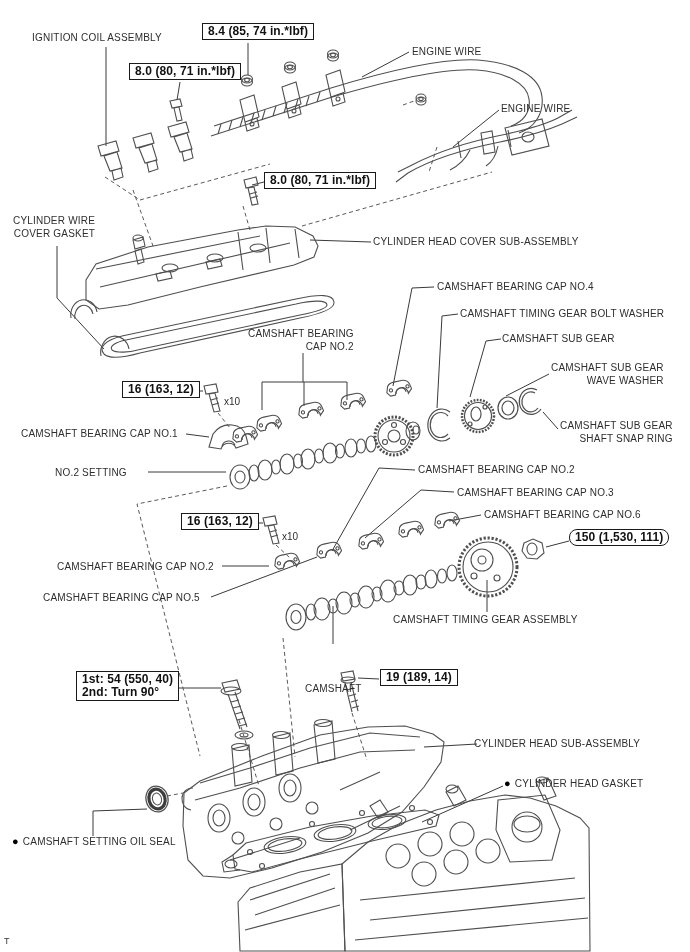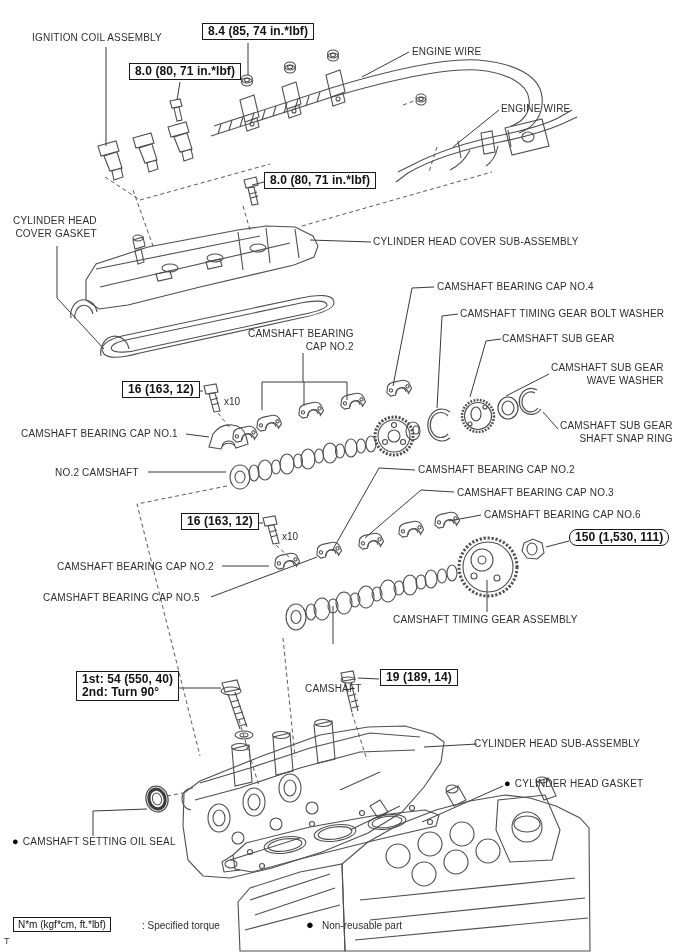--- a/index.html
+++ b/index.html
@@ -353,21 +353,21 @@
       <div class="part-label" style="left: 32px; top: 31px;">
         <div>IGNITION COIL ASSEMBLY</div>
       </div>
       <div class="part-label" style="left: 412px; top: 45px;">
         <div>ENGINE WIRE</div>
       </div>
       <div class="part-label" style="left: 501px; top: 102px;">
         <div>ENGINE WIRE</div>
       </div>
       <div class="part-label" style="left: 13px; top: 214px;">
-        <div>CYLINDER HEAD</div>
+        <div>CYLINDER WIRE</div>
         <div>COVER GASKET</div>
       </div>
       <div class="part-label" style="left: 373px; top: 235px;">
         <div>CYLINDER HEAD COVER SUB-ASSEMBLY</div>
       </div>
       <div class="part-label" style="left: 437px; top: 280px;">
         <div>CAMSHAFT BEARING CAP NO.4</div>
       </div>
       <div class="part-label" style="left: 460px; top: 307px;">
         <div>CAMSHAFT TIMING GEAR BOLT WASHER</div>
@@ -384,21 +384,21 @@
         <div>WAVE WASHER</div>
       </div>
       <div class="part-label" style="left: 560px; top: 419px;">
         <div>CAMSHAFT SUB GEAR</div>
         <div>SHAFT SNAP RING</div>
       </div>
       <div class="part-label" style="left: 21px; top: 427px;">
         <div>CAMSHAFT BEARING CAP NO.1</div>
       </div>
       <div class="part-label" style="left: 55px; top: 466px;">
-        <div>NO.2 CAMSHAFT</div>
+        <div>NO.2 SETTING</div>
       </div>
       <div class="part-label" style="left: 418px; top: 463px;">
         <div>CAMSHAFT BEARING CAP NO.2</div>
       </div>
       <div class="part-label" style="left: 457px; top: 486px;">
         <div>CAMSHAFT BEARING CAP NO.3</div>
       </div>
       <div class="part-label" style="left: 484px; top: 508px;">
         <div>CAMSHAFT BEARING CAP NO.6</div>
       </div>
@@ -445,22 +445,16 @@
         <div>1st: 54 (550, 40)</div>
         <div>2nd: Turn 90°</div>
       </div>
       <div class="torque-box" style="left: 380px; top: 669px;">
         <div>19 (189, 14)</div>
       </div>
       <div class="mult-label" style="left: 224px; top: 396px;">x10</div>
       <div class="mult-label" style="left: 282px; top: 531px;">x10</div>
     </div>
 
-<div id="legend">
-  <span class="lg-box">N*m (kgf*cm, ft.*lbf)</span>
-  <span class="lg-desc">: Specified torque</span>
-  <span class="lg-bullet">●</span>
-  <span class="lg-nonreuse">Non-reusable part</span>
+
+<div id="page-marker">T</div>
+
 </div>
 
-<div id="page-marker">T</div>
-
-</div>
-
 </body></html>

